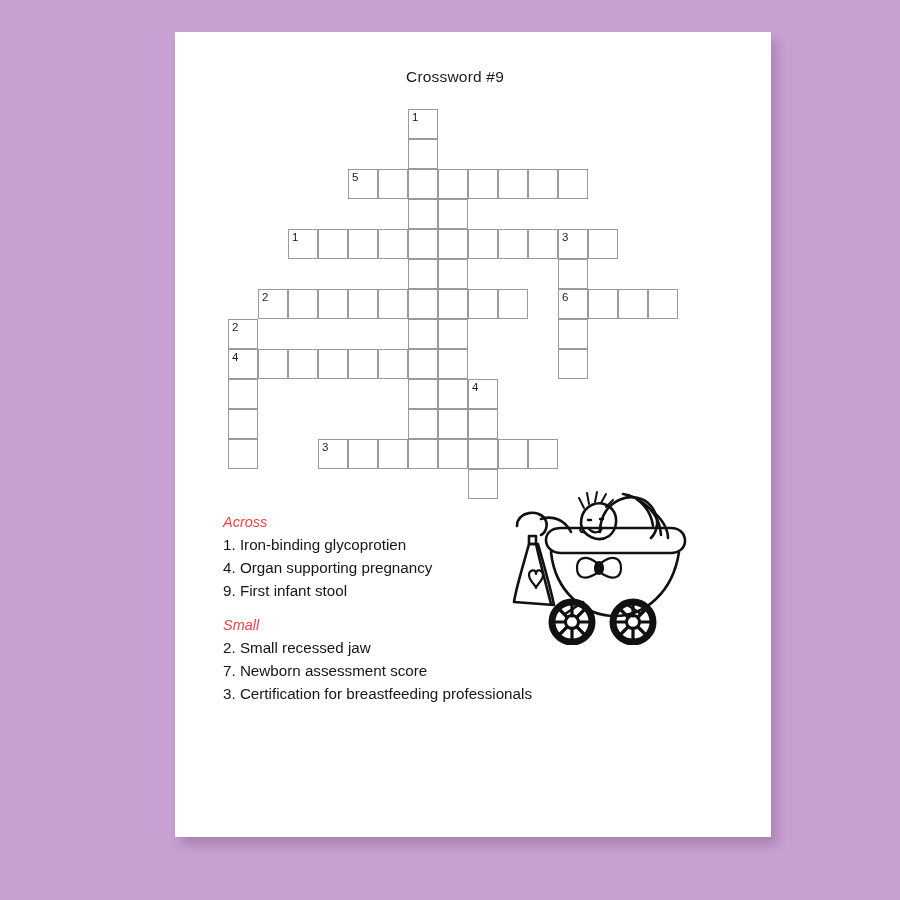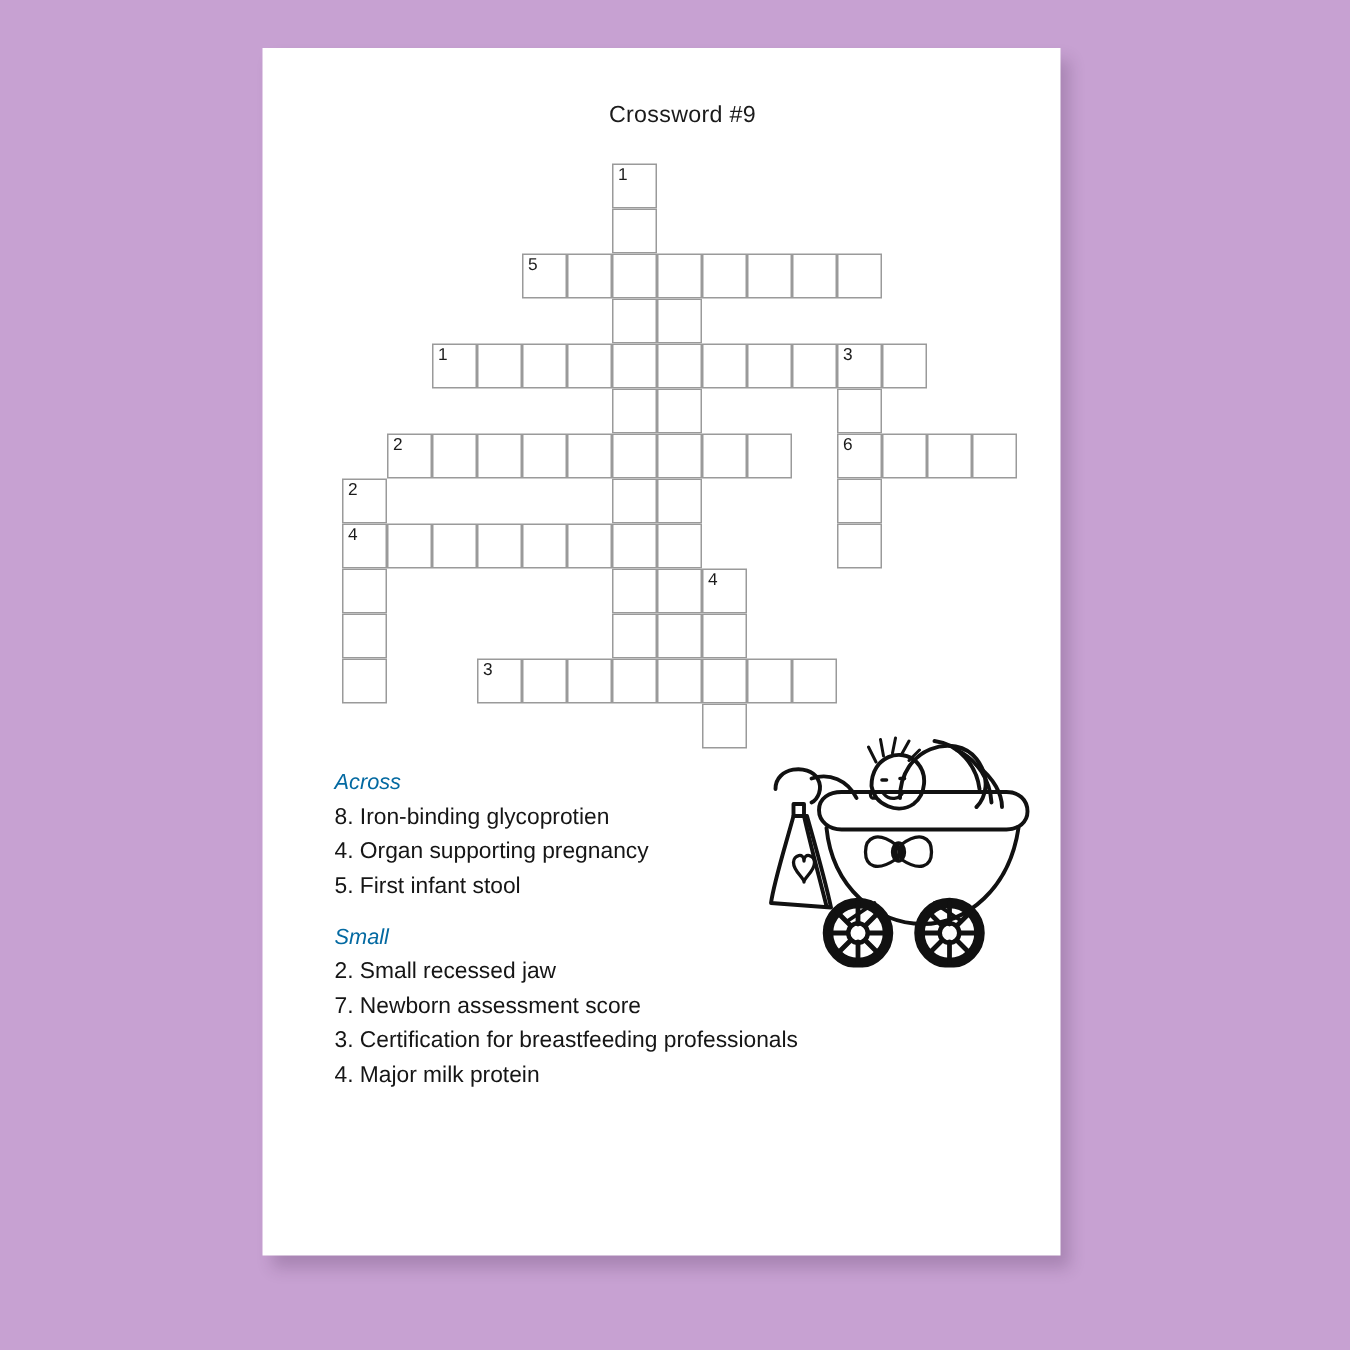--- a/index.html
+++ b/index.html
@@ -9,21 +9,21 @@
     width: 900px; height: 900px;
     background: #c7a1d2;
     font-family: "Liberation Sans", sans-serif;
     overflow: hidden;
   }
   #root { position: relative; width: 900px; height: 900px; }
 
   .page {
     position: absolute;
     left: 175px; top: 32px;
-    width: 532px; height: 805px;
+    width: 596px; height: 805px;
     background: #ffffff;
     box-shadow: 6px 8px 10px rgba(60,30,70,0.22);
   }
 
   .page-title {
     position: absolute;
     left: 0; top: 36px;
     width: 560px;
     text-align: center;
     font-size: 15.5px;
@@ -51,21 +51,21 @@
 
   
   .clues {
     position: absolute;
     left: 48px; top: 482px;
     width: 420px;
   }
   .clue-head {
     font-style: italic;
     font-size: 14.5px;
-    color: #0369a1;
+    color: #ef4444;
     margin-bottom: 3px;
   }
   .clue-list { list-style: none; margin: 0 0 14px 0; padding: 0; }
   .clue-item {
     font-size: 15.2px;
     line-height: 23.2px;
     color: #161616;
     white-space: nowrap;
   }
 
@@ -171,31 +171,30 @@
         <div class="cell" style="left: 293px; top: 407px;"></div>
         <div class="cell" style="left: 323px; top: 407px;"></div>
         <div class="cell" style="left: 353px; top: 407px;"></div>
         <div class="cell" style="left: 293px; top: 437px;"></div>
       </div>
 
     <div class="clues">
 
       <div class="clue-head">Across</div>
       <ul class="clue-list">
-          <li class="clue-item">8. Iron-binding glycoprotien</li>
+          <li class="clue-item">1. Iron-binding glycoprotien</li>
           <li class="clue-item">4. Organ supporting pregnancy</li>
-          <li class="clue-item">5. First infant stool</li>
+          <li class="clue-item">9. First infant stool</li>
         </ul>
 
       <div class="clue-head">Small</div>
       <ul class="clue-list">
           <li class="clue-item">2. Small recessed jaw</li>
           <li class="clue-item">7. Newborn assessment score</li>
           <li class="clue-item">3. Certification for breastfeeding professionals</li>
-          <li class="clue-item">4. Major milk protein</li>
         </ul>
 
     </div>
 
     <div class="pram">
       <svg viewBox="0 0 190 165" width="190" height="165" xmlns="http://www.w3.org/2000/svg" fill="none" stroke="#111" stroke-width="2.6" stroke-linecap="round" stroke-linejoin="round">
 
         <path d="M12 46 C12 31, 34 29, 40 39 C44 46, 40 53, 36 55"></path>
         <path d="M36 39 C48 35, 60 40, 66 52"></path>
 

